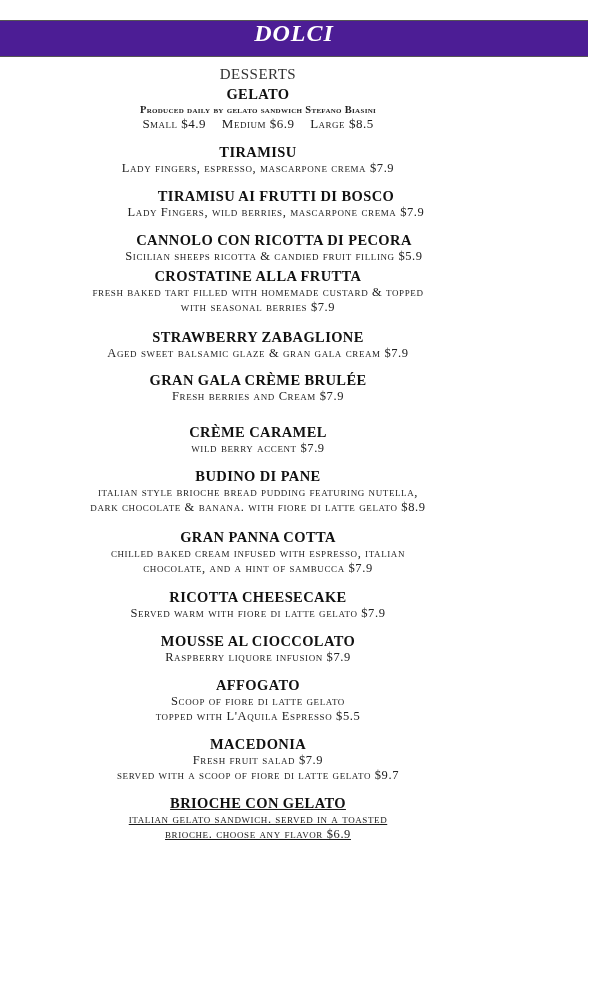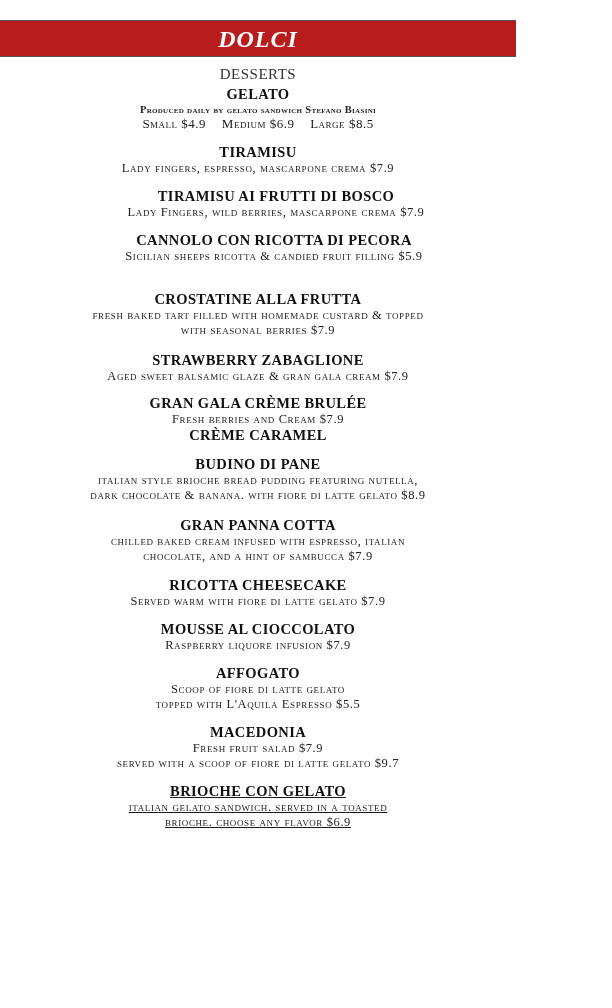--- a/index.html
+++ b/index.html
@@ -2,23 +2,23 @@
 <html><head>
   <meta charset="utf-8">
   <style>
     html, body { margin: 0; padding: 0; background: #ffffff; }
     body {
       width: 612px; height: 1008px; overflow: hidden; position: relative;
       font-family: "Liberation Serif", "DejaVu Serif", serif;
       color: #1a1a1a;
     }
     .banner {
-      position: absolute; left: 0; top: 20px; width: 516px; height: 35px;
-      background: #b91c1c; border-top: 1px solid #555; border-bottom: 1px solid #555;
-      display: flex; align-items: center; justify-content: center;
+      position: absolute; left: 0; top: 20px; width: 588px; height: 35px;
+      background: #4c1d95; border-top: 1px solid #555; border-bottom: 1px solid #555;
+      display: flex; justify-content: center;
     }
     .banner-title {
       color: #ffffff; font-style: italic; font-weight: bold;
       font-size: 24px; letter-spacing: 1px; line-height: 1;
     }
     .content {
       position: absolute; top: 64px; left: 0; width: 516px;
       text-align: center;
     }
     .subtitle {
@@ -60,39 +60,40 @@
 
   <div id="items">
       <div class="item" style="margin-bottom: 12px;">
         <div class="item-name">TIRAMISU</div>
         <div class="item-desc">Lady fingers, espresso, mascarpone crema $7.9</div>
       </div>
       <div class="item" style="margin-bottom: 12px; margin-left: 36px;">
         <div class="item-name">TIRAMISU AI FRUTTI DI BOSCO</div>
         <div class="item-desc">Lady Fingers, wild berries, mascarpone crema $7.9</div>
       </div>
-      <div class="item" style="margin-bottom: 27px; padding-left: 32px;">
+      <div class="item" style="margin-bottom: 4px; padding-left: 32px;">
         <div class="item-name">CANNOLO CON RICOTTA DI PECORA</div>
         <div class="item-desc">Sicilian sheeps ricotta &amp; candied fruit filling $5.9</div>
       </div>
       <div class="item" style="margin-bottom: 14px;">
         <div class="item-name">CROSTATINE ALLA FRUTTA</div>
         <div class="item-desc">fresh baked tart filled with homemade custard &amp; topped</div>
         <div class="item-desc">with seasonal berries $7.9</div>
       </div>
       <div class="item" style="margin-bottom: 11px;">
         <div class="item-name">STRAWBERRY ZABAGLIONE</div>
         <div class="item-desc">Aged sweet balsamic glaze &amp; gran gala cream $7.9</div>
       </div>
-      <div class="item" style="margin-bottom: 0; text-align: center;">
+      <div class="item" style="margin-bottom: 20px; text-align: center;">
         <div class="item-name">GRAN GALA CRÈME BRULÉE</div>
         <div class="item-desc">Fresh berries and Cream $7.9</div>
       </div>
       <div class="item" style="margin-bottom: 12px;">
         <div class="item-name">CRÈME CARAMEL</div>
+        <div class="item-desc">wild berry accent $7.9</div>
       </div>
       <div class="item" style="margin-bottom: 14px;">
         <div class="item-name">BUDINO DI PANE</div>
         <div class="item-desc">italian style brioche bread pudding featuring nutella,</div>
         <div class="item-desc">dark chocolate &amp; banana. with fiore di latte gelato  $8.9</div>
       </div>
       <div class="item" style="margin-bottom: 13px;">
         <div class="item-name">GRAN PANNA COTTA</div>
         <div class="item-desc">chilled baked cream infused with espresso, italian</div>
         <div class="item-desc">chocolate, and a hint of sambucca $7.9</div>

